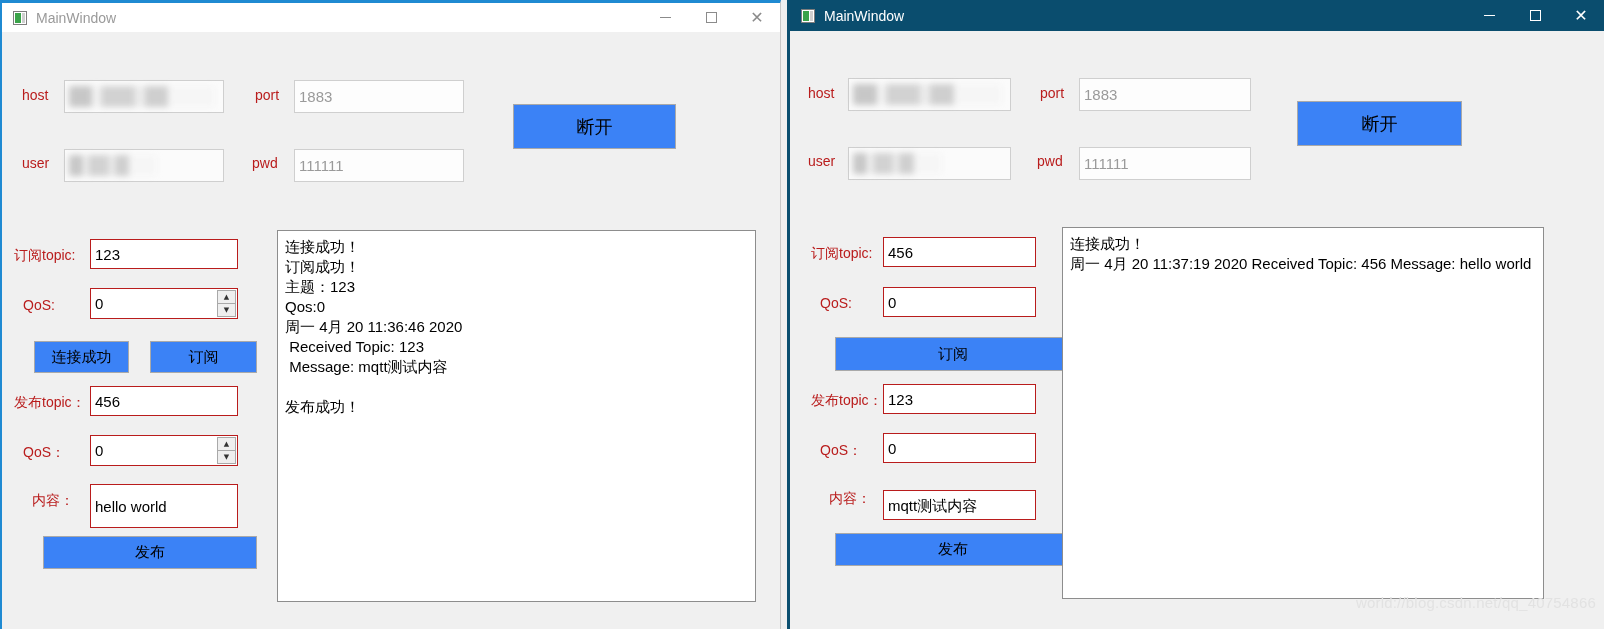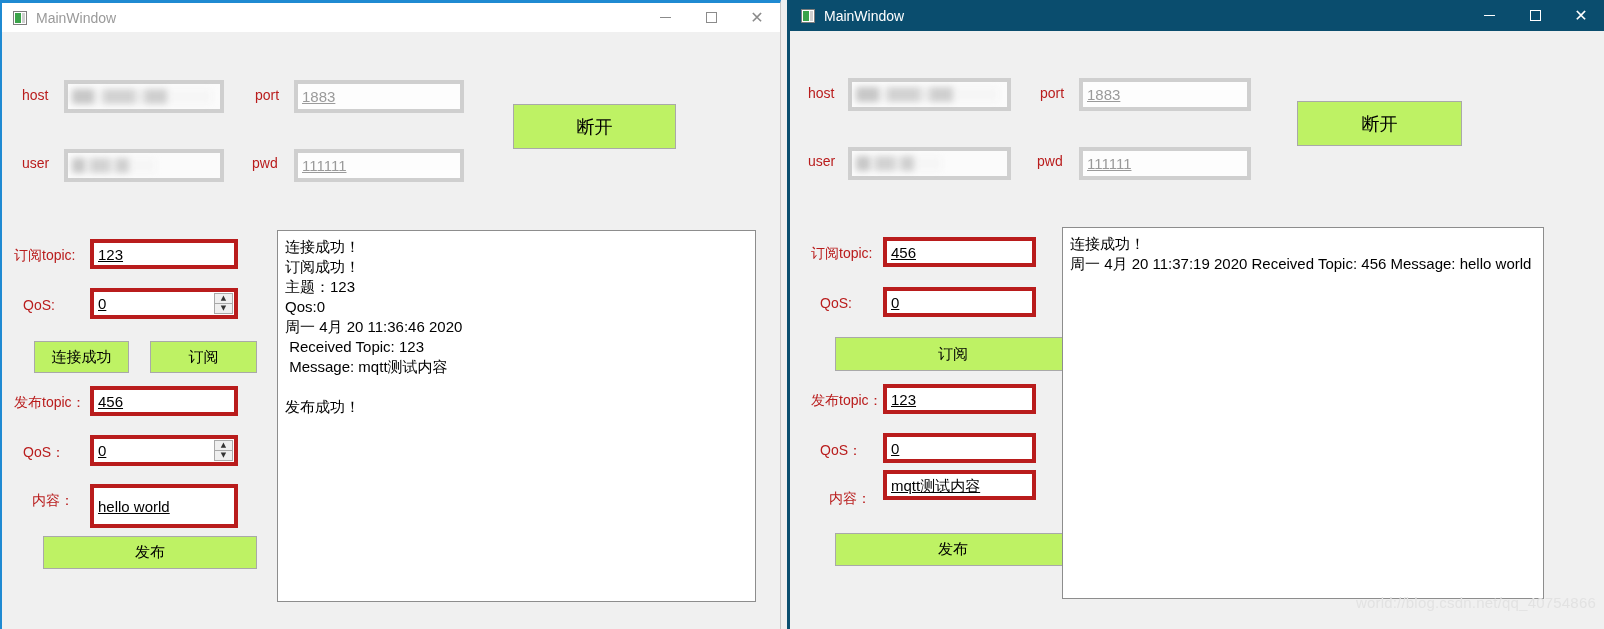--- a/index.html
+++ b/index.html
@@ -69,25 +69,24 @@
 
   
   .client{position:relative;width:100%;}
 
   .lbl{
     position:absolute;font-size:14px;color:#b91c1c;white-space:nowrap;
     line-height:18px;
   }
   .field{
     position:absolute;box-sizing:border-box;
-    background:#ffffff;border:4px solid #b91c1c;
+    background:#ffffff;border:1px solid #b91c1c;
     font-size:15px;color:#000;line-height:1;
     display:flex;align-items:center;padding-left:4px;
     font-family:"Liberation Sans","DejaVu Sans",sans-serif;
-    text-decoration:underline;
   }
   .field.ph{border-color:#cfcfcf;color:#9a9a9a;background:#fdfdfd;}
   .field.blurred{
     color:transparent;background:#fbfbfb;border-color:#cfcfcf;
   }
   .blurmask{
     position:absolute;left:4px;top:5px;right:8px;bottom:5px;
     background:
       linear-gradient(90deg,
         rgba(190,190,190,.85) 0 16%,
@@ -96,21 +95,21 @@
         rgba(225,225,225,.55) 45% 52%,
         rgba(196,196,196,.8) 52% 68%,
         rgba(240,240,240,.4) 68% 100%);
     filter:blur(3px);
     border-radius:2px;
   }
   .blurmask.short{right:42%;}
 
   .btn{
     position:absolute;box-sizing:border-box;
-    background:#bef264;border:1px solid #a9a9a9;
+    background:#3b82f6;border:1px solid #a9a9a9;
     font-size:15px;color:#000;
     display:flex;align-items:center;justify-content:center;
     font-family:"Liberation Sans","DejaVu Sans",sans-serif;
     cursor:default;
   }
   .btn.big{font-size:18px;}
 
   .spin{
     position:absolute;right:1px;top:1px;bottom:1px;width:19px;
     display:flex;flex-direction:column;
@@ -276,21 +275,21 @@
 
     <div class="btn" style="left:45px;top:306px;width:236px;height:34px;">订阅</div>
 
     <div class="lbl" style="left:21px;top:360px;">发布topic：</div>
     <div class="field" style="left:93px;top:353px;width:153px;height:30px;">123</div>
 
     <div class="lbl" style="left:30px;top:410px;">QoS：</div>
     <div class="field" style="left:93px;top:402px;width:153px;height:30px;">0</div>
 
     <div class="lbl" style="left:39px;top:458px;">内容：</div>
-    <div class="field" style="left:93px;top:439px;width:153px;height:30px;">mqtt测试内容</div>
+    <div class="field" style="left:93px;top:459px;width:153px;height:30px;">mqtt测试内容</div>
 
     <div class="btn" style="left:45px;top:502px;width:236px;height:33px;">发布</div>
 
     <div class="logbox" style="left:272px;top:196px;width:482px;height:372px;">连接成功！
 周一 4月 20 11:37:19 2020 Received Topic: 456 Message: hello world</div>
 
   </div>
 </div>
 
 <div id="watermark">world://blog.csdn.net/qq_40754866</div>

